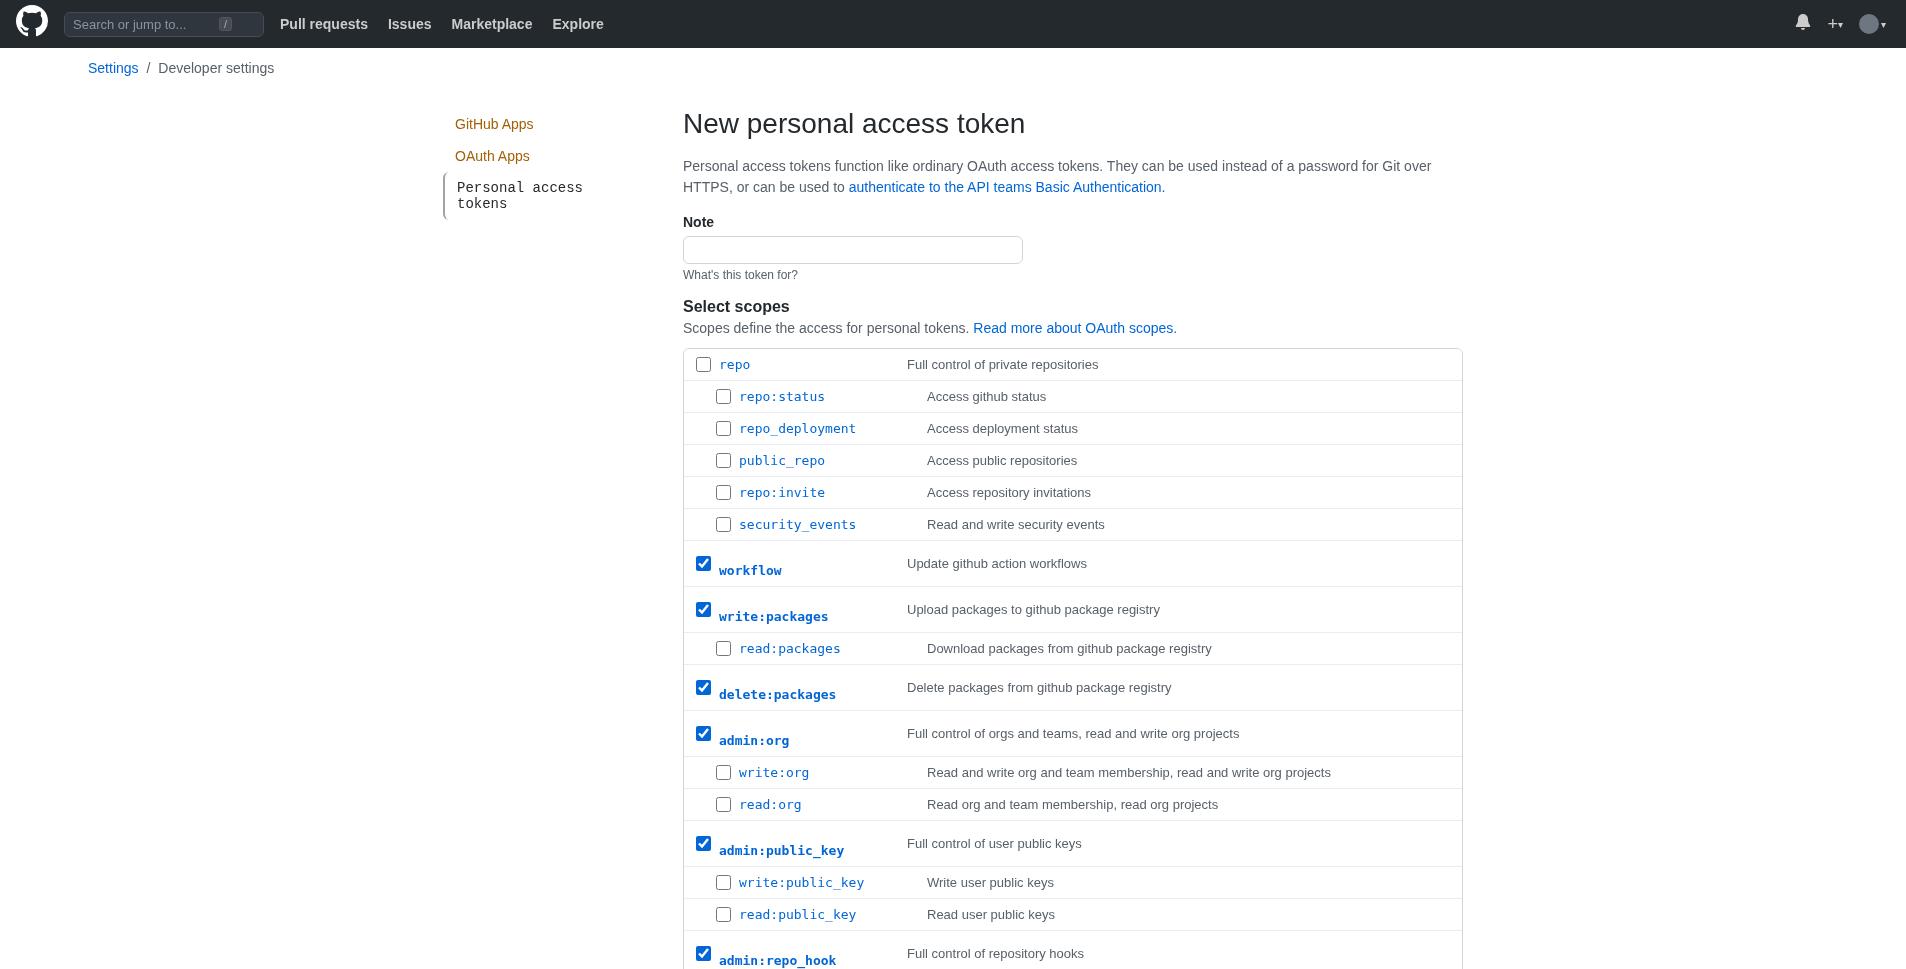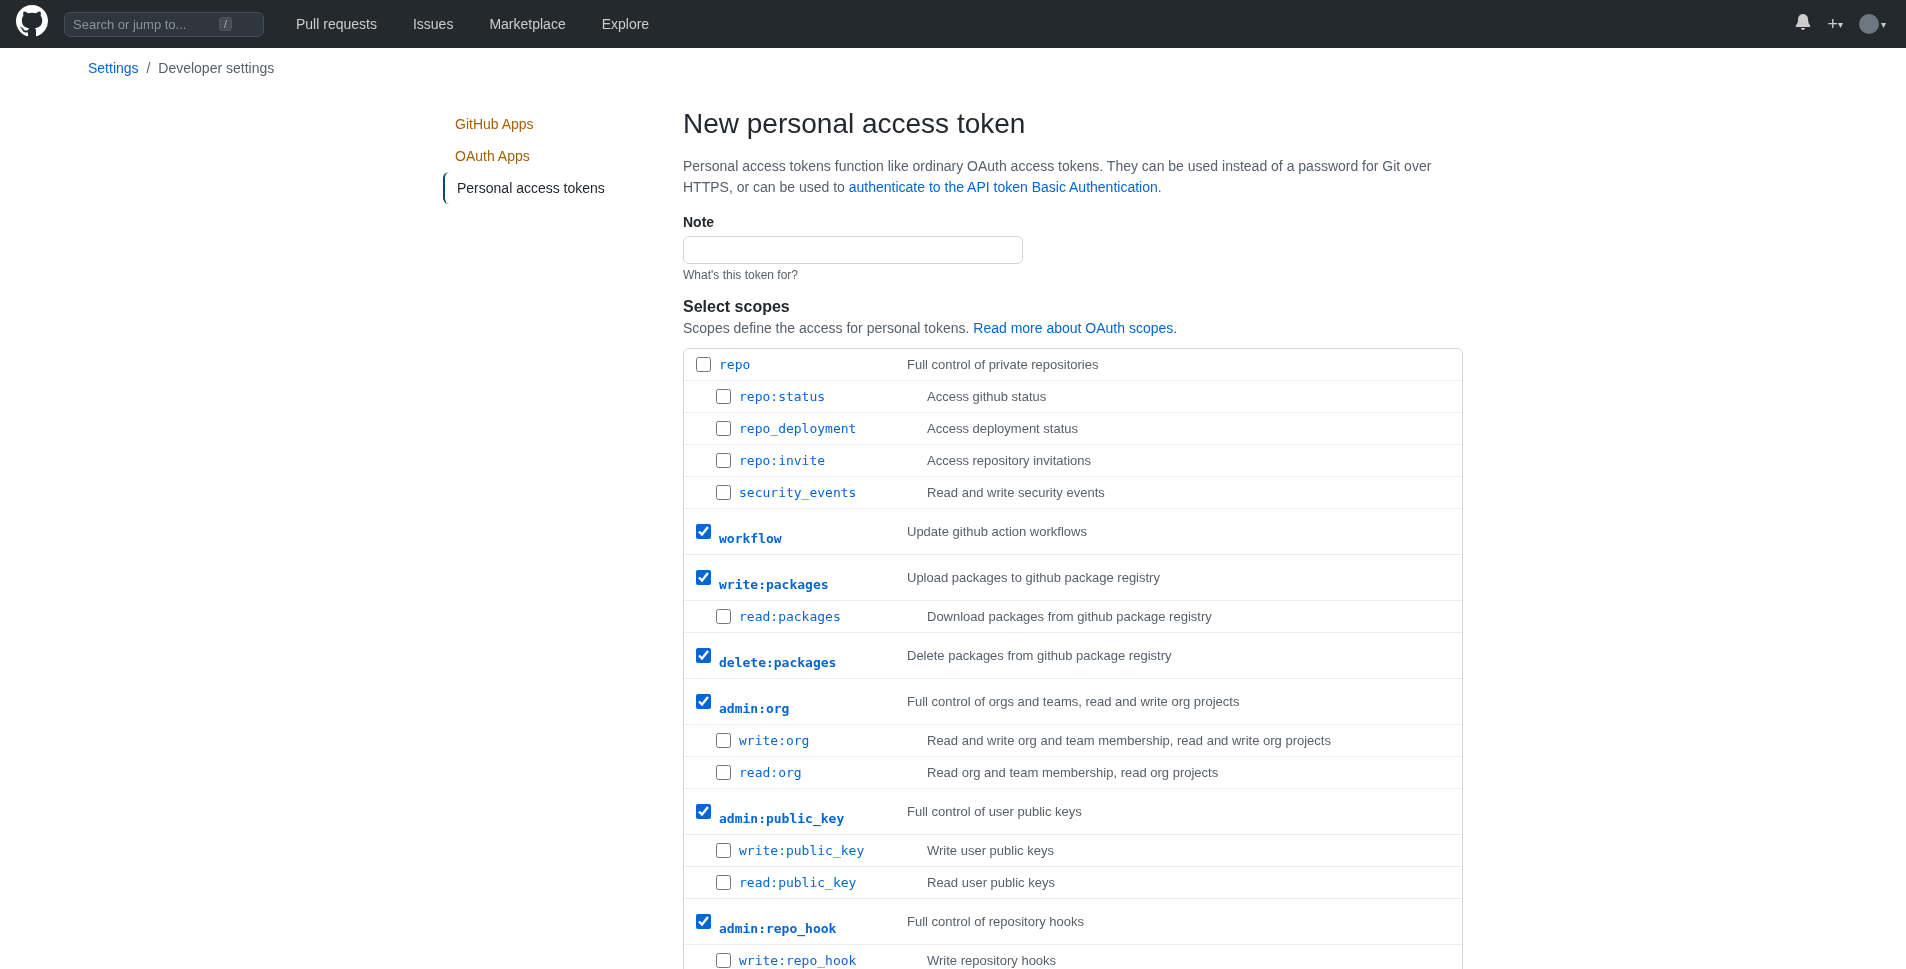--- a/index.html
+++ b/index.html
@@ -6,38 +6,38 @@
     body { font-family: -apple-system, BlinkMacSystemFont, "Segoe UI", Helvetica, Arial, sans-serif; font-size: 14px; color: #24292e; background: #fff; }
 
     
     .nav { background: #24292e; height: 48px; display: flex; align-items: center; padding: 0 16px; gap: 16px; }
     .nav-logo { color: #fff; font-size: 24px; cursor: pointer; flex-shrink: 0; }
     .nav-search { background: #2f363d; border: 1px solid #444d56; border-radius: 6px; display: flex; align-items: center; padding: 4px 8px; gap: 6px; min-width: 200px; }
     .nav-search input { background: transparent; border: none; outline: none; color: #ccc; font-size: 13px; width: 140px; }
     .nav-search input::placeholder { color: #8b949e; }
     .nav-kbd { background: #444d56; border: 1px solid #555; border-radius: 3px; color: #aaa; font-size: 11px; padding: 0 4px; }
     .nav-links { display: flex; align-items: center; gap: 20px; }
-    .nav-link { color: #ccc; text-decoration: none; font-size: 14px; font-weight: 400; margin-left: 16px; }
+    .nav-link { color: #ccc; text-decoration: none; font-size: 14px; font-weight: 700; }
     .nav-right { margin-left: auto; display: flex; align-items: center; gap: 8px; }
     .nav-icon-btn { background: none; border: none; cursor: pointer; color: #ccc; font-size: 16px; padding: 4px; display: flex; align-items: center; }
     .nav-avatar { width: 20px; height: 20px; border-radius: 50%; background: #6e7681; }
 
     
     .breadcrumb { padding: 12px 40px; font-size: 14px; }
     .breadcrumb a { color: #0366d6; text-decoration: none; margin-left: 48px; }
     .breadcrumb-sep { color: #586069; margin: 0 4px; }
     .breadcrumb-current { color: #586069; }
 
     
     .page-layout { display: flex; max-width: 1100px; margin: 0 auto; padding: 20px 40px; gap: 40px; }
 
     
     .sidebar { width: 200px; flex-shrink: 0; }
     .sidebar-item { display: block; padding: 8px 12px; border-radius: 6px; text-decoration: none; color: #a16207; font-size: 14px; cursor: pointer; }
-    .sidebar-item.active { background: #fff; border-left: 2px solid #0c4a6e; color: #24292e; font-weight: 500; }
+    .sidebar-item.active { background: #fff; border-left: 2px solid #a3a3a3; color: #24292e; font-weight: 500; font-family: Liberation Mono, monospace; }
 
     
     .main { flex: 1; }
     .page-title { font-size: 28px; font-weight: 400; color: #24292e; margin-bottom: 16px; }
     .description { font-size: 14px; color: #586069; line-height: 1.5; margin-bottom: 16px; }
     .description a { color: #0366d6; text-decoration: none; }
 
     .form-group { margin-bottom: 16px; }
     .form-label { display: block; font-weight: 600; font-size: 14px; margin-bottom: 6px; }
     .form-input { width: 340px; padding: 5px 12px; border: 1px solid #d1d5da; border-radius: 6px; font-size: 14px; outline: none; }
@@ -110,21 +110,21 @@
     <a class="sidebar-item" href="#">GitHub Apps</a>
     <a class="sidebar-item" href="#">OAuth Apps</a>
     <a class="sidebar-item active" href="#">Personal access tokens</a>
   </aside>
 
   <main class="main">
     <h1 class="page-title">New personal access token</h1>
 
     <p class="description">
       <span>Personal access tokens function like ordinary OAuth access tokens. They can be used instead of a password for Git over HTTPS, or can be used to </span>
-      <a href="#">authenticate to the API token Basic Authentication.</a>
+      <a href="#">authenticate to the API teams Basic Authentication.</a>
     </p>
 
     <div class="form-group">
       <label class="form-label">Note</label>
       <input type="text" class="form-input" placeholder="" style="">
       <div class="form-hint">What's this token for?</div>
     </div>
 
     <div>
       <h2 class="scopes-title">Select scopes</h2>
@@ -145,20 +145,25 @@
           <span class="scope-name">repo:status</span>
           <span class="scope-desc">Access github status</span>
         </div>
         <div class="scope-row child">
           <input type="checkbox" class="scope-checkbox" style="">
           <span class="scope-name">repo_deployment</span>
           <span class="scope-desc">Access deployment status</span>
         </div>
         <div class="scope-row child">
           <input type="checkbox" class="scope-checkbox" style="">
+          <span class="scope-name">public_repo</span>
+          <span class="scope-desc">Access public repositories</span>
+        </div>
+        <div class="scope-row child">
+          <input type="checkbox" class="scope-checkbox" style="">
           <span class="scope-name">repo:invite</span>
           <span class="scope-desc">Access repository invitations</span>
         </div>
         <div class="scope-row child">
           <input type="checkbox" class="scope-checkbox" style="">
           <span class="scope-name">security_events</span>
           <span class="scope-desc">Read and write security events</span>
         </div>
 
         <div class="scope-row parent checked-row">

